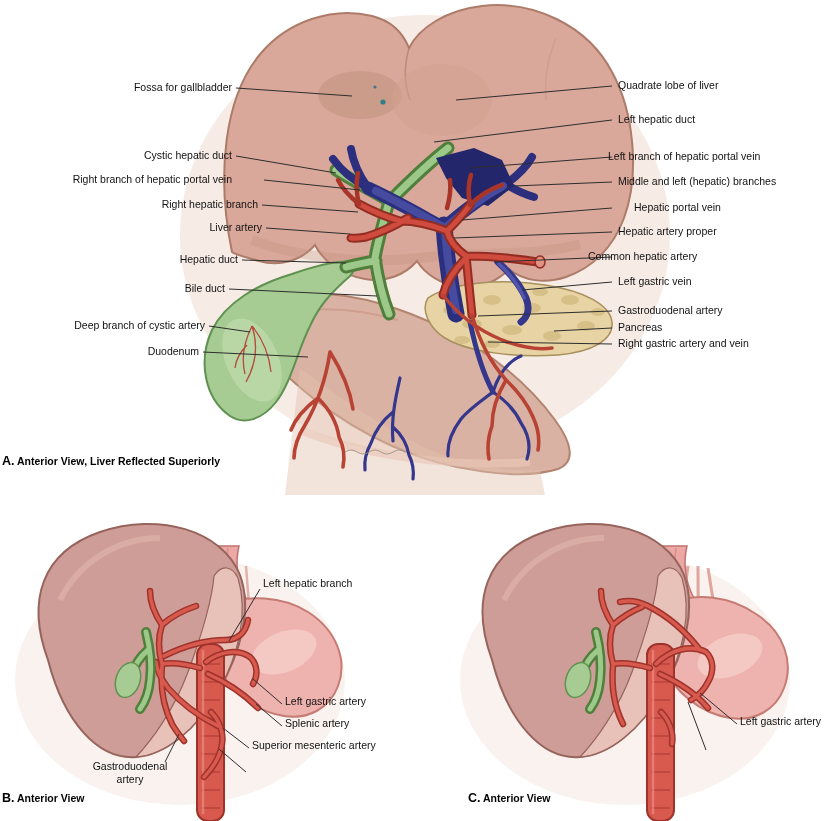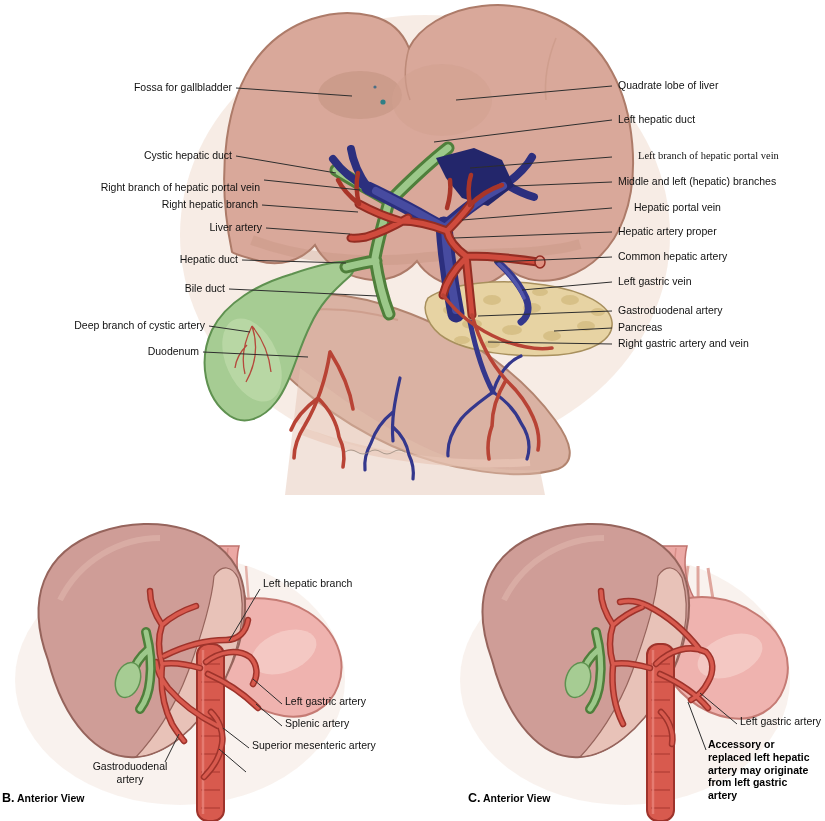--- a/index.html
+++ b/index.html
@@ -220,51 +220,54 @@
       <line x1="165" y1="762" x2="179" y2="734"></line>
       <line x1="246" y1="772" x2="219" y2="749"></line>
 
       <line x1="737" y1="724" x2="700" y2="693"></line>
       <line x1="706" y1="750" x2="688" y2="702"></line>
     </g>
   </svg>
 
   <div class="lbl r" style="right:593px;top:81px;">Fossa for gallbladder</div>
   <div class="lbl r" style="right:593px;top:149px;">Cystic hepatic duct</div>
-  <div class="lbl r" style="right:565px;top:173px;margin-top:8px;">Right branch of hepatic portal vein</div>
+  <div class="lbl r" style="right:593px;top:173px;">Right branch of hepatic portal vein</div>
   <div class="lbl r" style="right:567px;top:198px;text-align:right;">Right hepatic branch</div>
   <div class="lbl r" style="right:563px;top:221px;">Liver artery</div>
   <div class="lbl r" style="right:587px;top:253px;">Hepatic duct</div>
   <div class="lbl r" style="right:600px;top:282px;margin-left:14px;">Bile duct</div>
   <div class="lbl r" style="right:620px;top:319px;">Deep branch of cystic artery</div>
   <div class="lbl r" style="right:626px;top:345px;">Duodenum</div>
 
   <div class="lbl" style="left:618px;top:79px;">Quadrate lobe of liver</div>
   <div class="lbl" style="left:618px;top:113px;">Left hepatic duct</div>
-  <div class="lbl" style="left:638px;top:150px;font-family:Liberation Serif, serif;">Left branch of hepatic portal vein</div>
+  <div class="lbl" style="left:608px;top:150px;">Left branch of hepatic portal vein</div>
   <div class="lbl" style="left:618px;top:175px;">Middle and left (hepatic) branches</div>
   <div class="lbl" style="left:618px;top:201px;margin-left:16px;">Hepatic portal vein</div>
   <div class="lbl" style="left:618px;top:225px;">Hepatic artery proper</div>
-  <div class="lbl" style="left:618px;top:250px;text-align:center;">Common hepatic artery</div>
+  <div class="lbl" style="left:588px;top:250px;text-align:center;">Common hepatic artery</div>
   <div class="lbl" style="left:618px;top:275px;">Left gastric vein</div>
   <div class="lbl" style="left:618px;top:304px;">Gastroduodenal artery</div>
   <div class="lbl" style="left:618px;top:321px;">Pancreas</div>
   <div class="lbl" style="left:618px;top:337px;">Right gastric artery and vein</div>
 
+  <div class="caption" style="left:2px;top:454px;">
+    <span class="cap-letter">A.</span>
+    <span>Anterior View, Liver Reflected Superiorly</span>
+  </div>
 
   <div class="lbl" style="left:263px;top:577px;">Left hepatic branch</div>
   <div class="lbl" style="left:285px;top:695px;">Left gastric artery</div>
   <div class="lbl" style="left:285px;top:717px;">Splenic artery</div>
   <div class="lbl" style="left:252px;top:739px;">Superior mesenteric artery</div>
   <div class="lbl wrap" style="left:84px;top:760px;width:92px;text-align:center;">Gastroduodenal artery</div>
   <div class="caption" style="left:2px;top:791px;">
     <span class="cap-letter">B.</span>
     <span>Anterior View</span>
   </div>
 
   <div class="lbl" style="left:740px;top:715px;">Left gastric artery</div>
-  <div class="note" style="left:708px;top:738px;width:108px;">Accessory or replaced left hepatic artery may originate from left gastric artery</div>
   <div class="caption" style="left:468px;top:791px;">
     <span class="cap-letter">C.</span>
     <span>Anterior View</span>
   </div>
 
 </div>
 
 </body></html>

